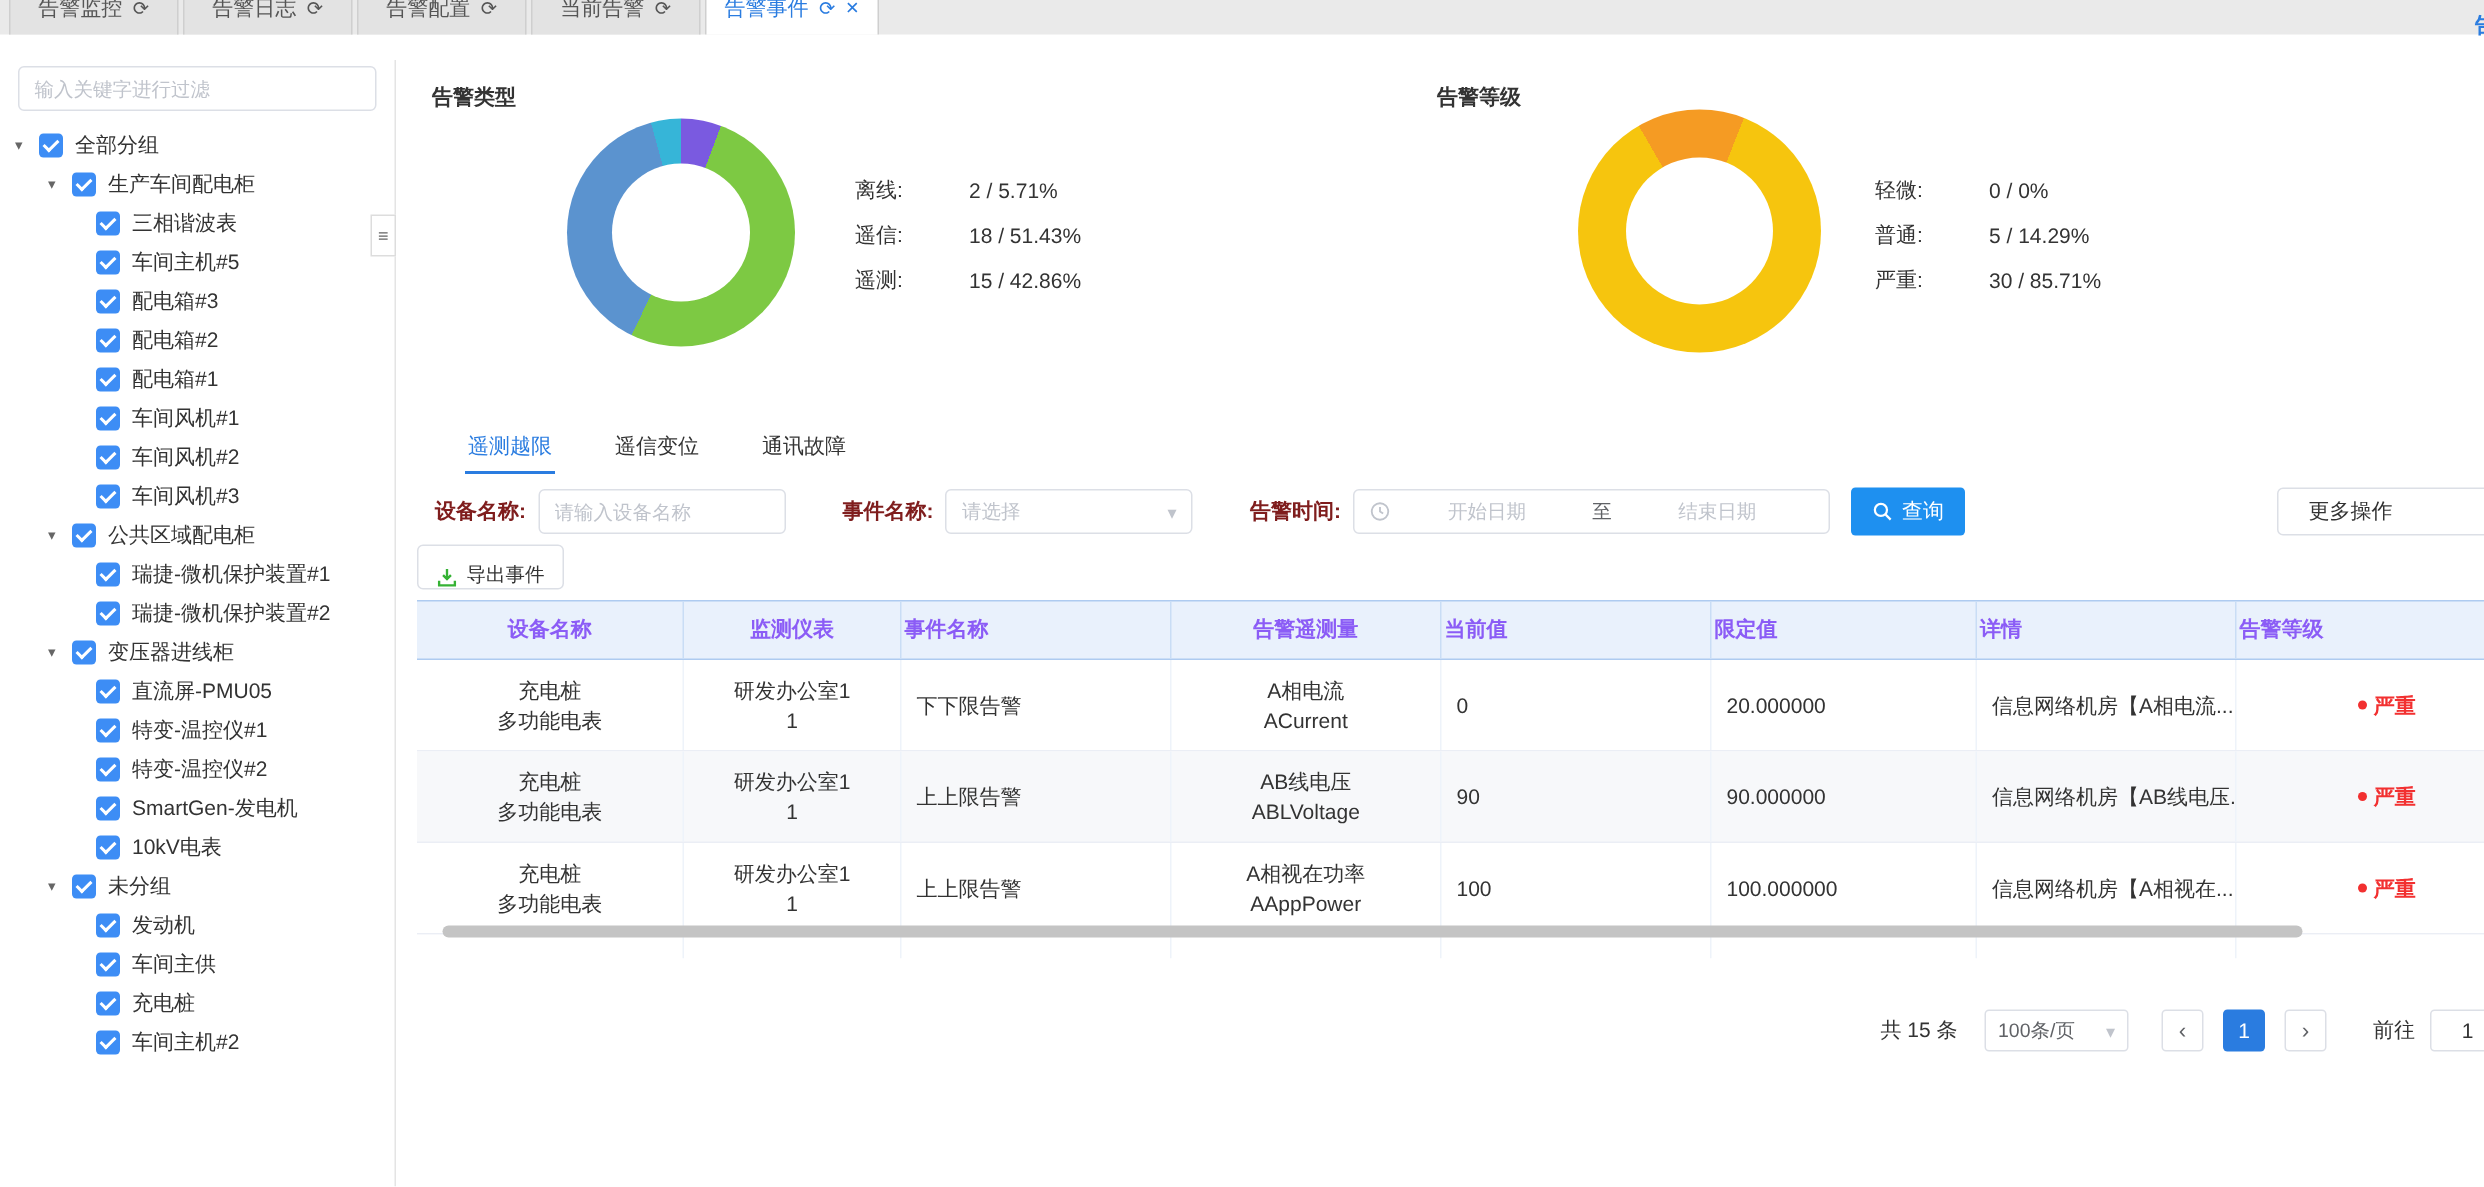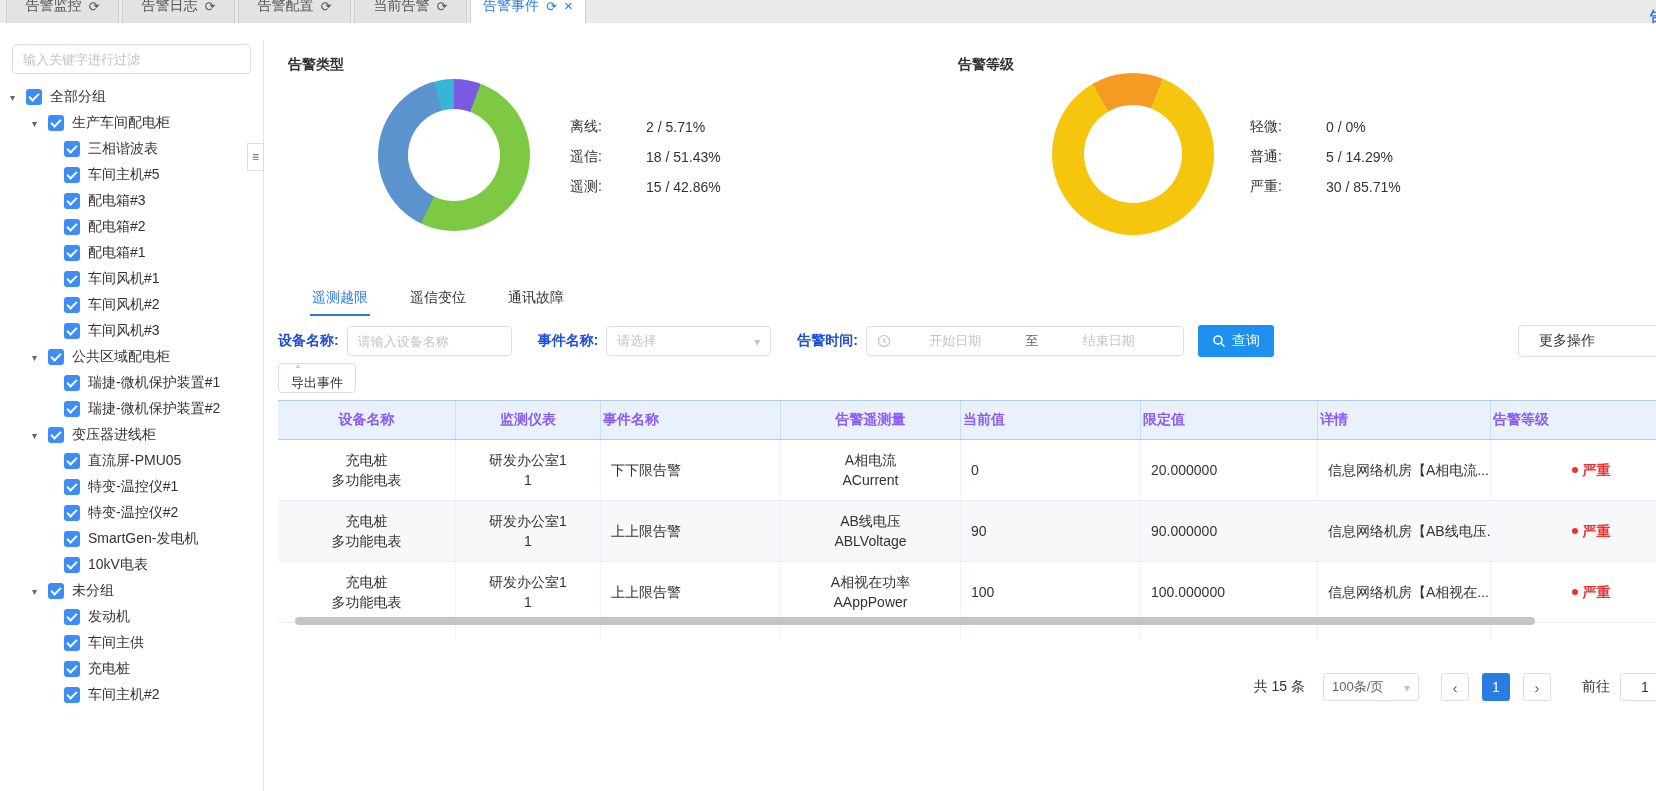--- a/index.html
+++ b/index.html
@@ -51,35 +51,35 @@
   #legend1{left:306px;top:72px;}
   #legend2{left:986px;top:72px;}
   .legend-row{height:30px;display:flex;align-items:center;font-size:14px;color:#333;}
   .legend-label{width:76px;}
 
   .subtabs{position:absolute;left:14px;top:243px;display:flex;margin-left:32px;}
   .subtab{font-size:14px;color:#333;padding:6px 2px 7px;margin-right:38px;cursor:pointer;border-bottom:2px solid transparent;}
   .subtab.active{color:var(--accent);border-bottom-color:var(--accent);}
 
   .filters{position:absolute;left:14px;top:285px;right:0;height:32px;display:flex;align-items:center;}
-  .flabel{font-size:14px;font-weight:bold;color:#1d4ed8;margin:0 8px 0 0;white-space:nowrap;}
+  .flabel{font-size:14px;font-weight:bold;color:#7f1d1d;margin:0 8px 0 12px;white-space:nowrap;}
   .gap{width:26px;flex:none;}
   .box{height:30px;border:1px solid #dcdfe6;border-radius:4px;background:#fff;}
   .text-input{width:165px;padding:0 10px;font-size:13px;color:#333;outline:none;}
   .fselect{width:165px;display:flex;align-items:center;justify-content:space-between;padding:0 10px;color:#c0c4cc;font-size:13px;cursor:pointer;}
   .icon-caret::before{content:"▾";color:#c0c4cc;font-size:12px;}
   .daterange{width:318px;display:flex;align-items:center;padding:0 10px;font-size:13px;color:#c0c4cc;cursor:pointer;}
   .dr-part{flex:1;text-align:center;}
   .dr-sep{color:#606266;padding:0 6px;}
   .query-btn{margin-left:14px;height:32px;background:var(--primary);color:#fff;border:none;border-radius:3px;
              display:flex;align-items:center;gap:6px;padding:0 14px;font-size:14px;cursor:pointer;flex:none;}
   .more-btn{position:absolute;right:-52px;top:0;width:190px;height:32px;border:1px solid #dcdfe6;border-radius:4px;background:#fff;
             display:flex;align-items:center;padding:0 20px;font-size:14px;color:#333;cursor:pointer;}
   .export-btn{position:absolute;left:14px;top:323px;height:30px;border:1px solid #dcdfe6;border-radius:4px;background:#fff;
-              display:flex;align-items:flex-start;gap:6px;padding:0 12px;font-size:13px;color:#333;cursor:pointer;flex-direction:column;}
+              display:flex;align-items:flex-end;gap:6px;padding:0 12px;font-size:13px;color:#333;cursor:pointer;}
 
   
   .table{position:absolute;left:14px;top:360px;right:0;overflow:hidden;}
   .thead{display:flex;width:1413px;height:40px;background:#e9f1fc;border-top:1px solid #aecbf0;border-bottom:1px solid #aecbf0;}
   .th{display:flex;align-items:center;font-size:14px;font-weight:bold;color:#8b5cf6;border-right:1px solid #c9ddf5;padding:0 2px;flex:none;}
   .th:last-child{border-right:none;}
   .th.center,.td.center{justify-content:center;text-align:center;align-items:center;}
   .c1{width:178px}.c2{width:145px}.c3{width:180px}.c4{width:180px}.c5{width:180px}.c6{width:177px}.c7{width:173px}.c8{width:200px}
   .trow{display:flex;width:1413px;height:61px;border-bottom:1px solid #ebeef5;background:#fff;}
   .tbody > .trow:nth-child(even){background:#f7f8fa;}

